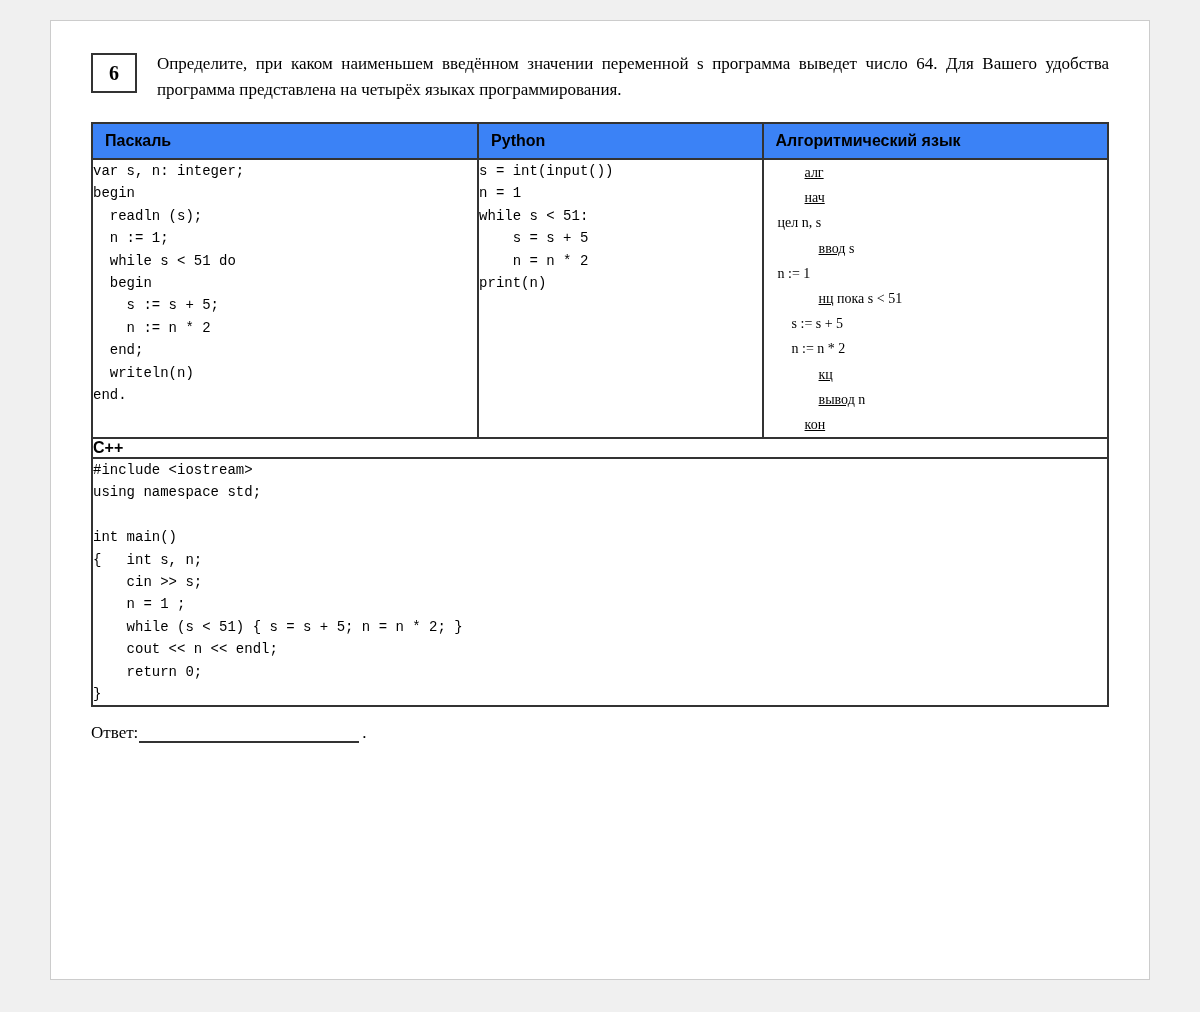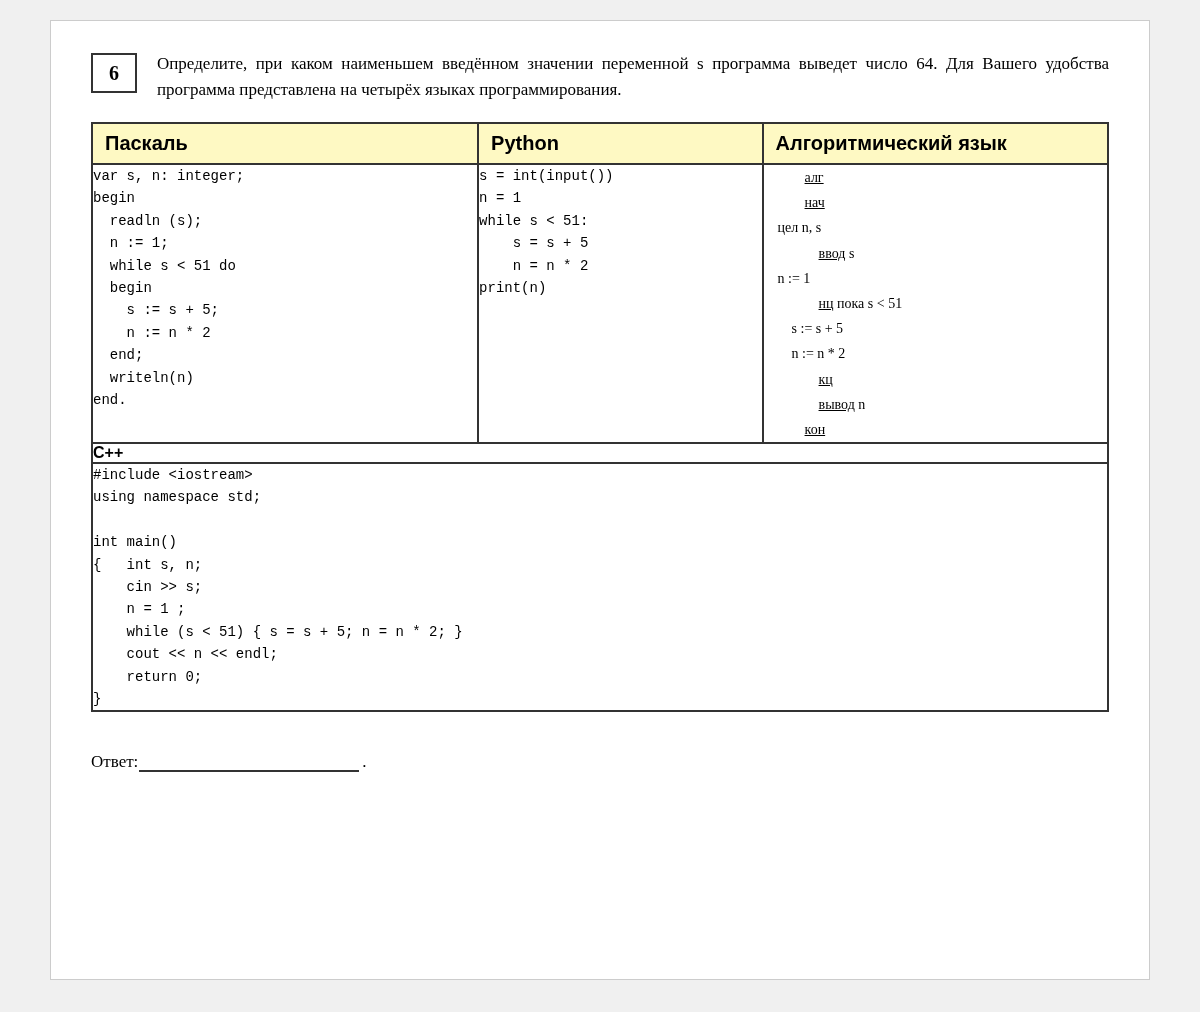--- a/index.html
+++ b/index.html
@@ -52,21 +52,21 @@
     .alg-text {
       font-family: 'Times New Roman', Times, serif;
       font-size: 14px;
       line-height: 1.8;
     }
     .alg-underline {
       text-decoration: underline;
       margin-left: 41px;
     }
     .answer-section {
-      margin-top: 40px;
+      margin-top: 16px;
       font-size: 17px;
       display: flex;
       align-items: flex-end;
       gap: 1px;
     }
     .answer-line {
       display: inline-block;
       width: 220px;
       border-bottom: 2px solid #333;
       height: 20px;
@@ -94,24 +94,24 @@
       border-right: 2px solid #333;
       margin-top: 28px;
     }
     .alg-cell {
       width: 34%;
       padding: 8px 12px;
     }
     .header-row td {
       font-family: Arial, sans-serif;
       font-weight: bold;
-      font-size: 20px;
+      font-size: 16px;
       padding: 8px 12px;
       border-bottom: 2px solid #333;
-      background: #fef9c3;
+      background: #3b82f6;
     }
     .cpp-header {
       font-family: Arial, sans-serif;
       font-weight: bold;
       font-size: 16px;
       padding: 8px 12px;
       border-bottom: 2px solid #333;
       background: #fff;
     }
     .cpp-code {

